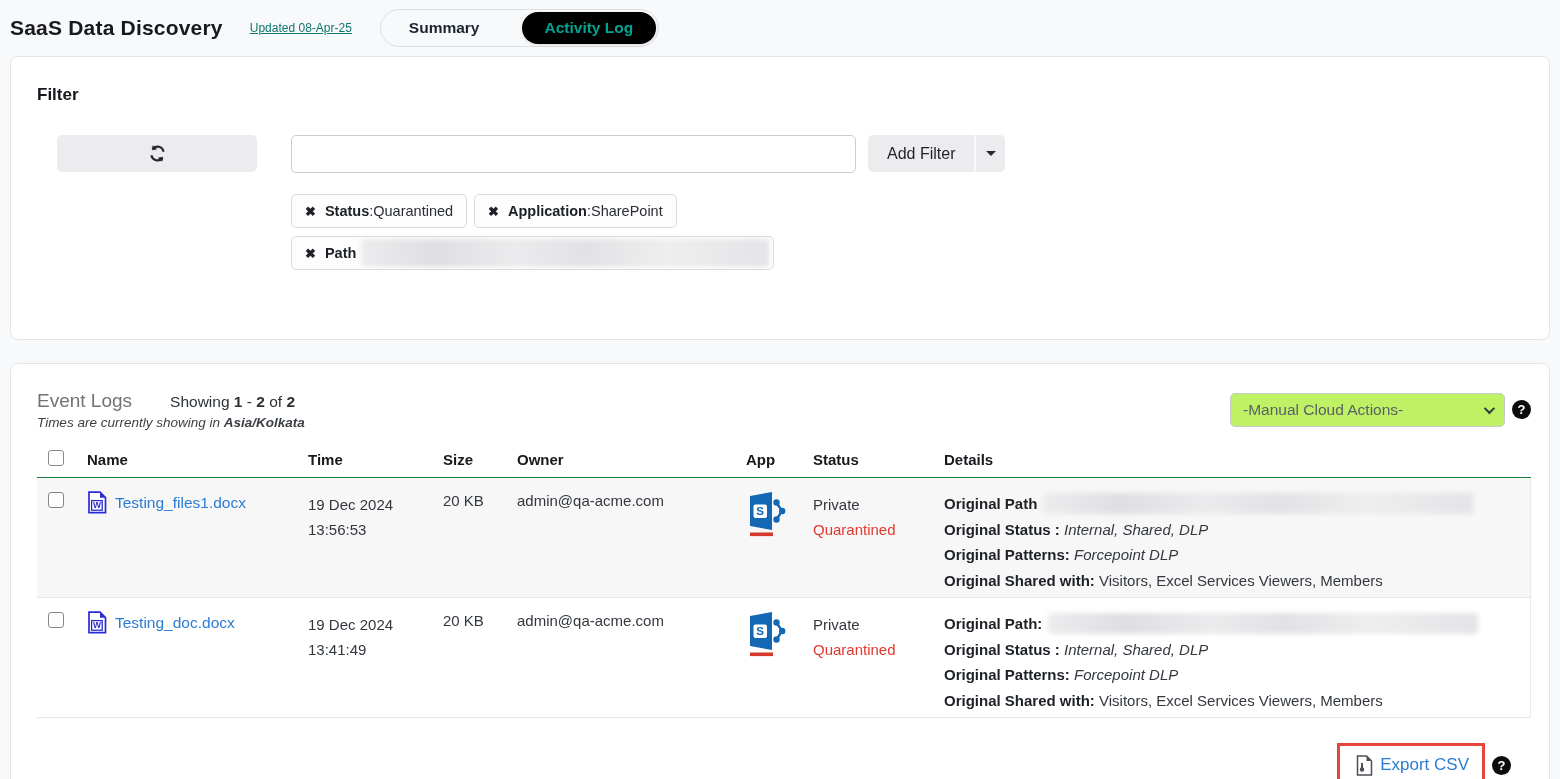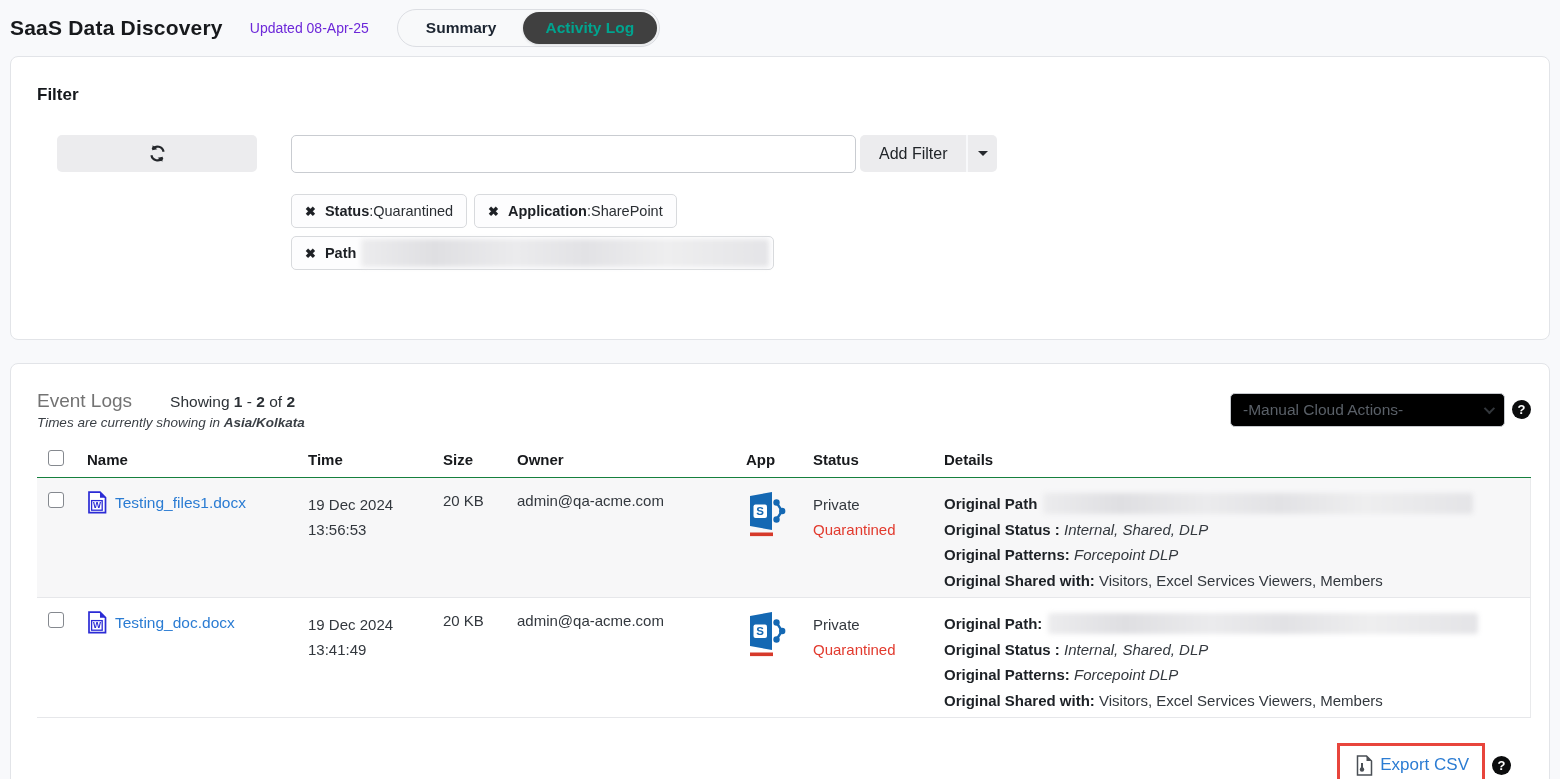--- a/index.html
+++ b/index.html
@@ -2,42 +2,42 @@
 <html><head>
 <meta charset="utf-8">
 <style>
   * { margin:0; padding:0; box-sizing:border-box; }
   html,body { width:1560px; height:779px; overflow:hidden;
     font-family:"Liberation Sans", sans-serif; background:#f8f9fb; color:#1f2328; }
 
   
   .topbar { height:56px; display:flex; align-items:center; padding-left:10px;text-align:center; }
   .page-title { font-size:21px; font-weight:bold; color:#17191c; letter-spacing:.2px; }
-  .updated { margin-left:27px; font-size:14px; color:#6d28d9; }
+  .updated { margin-left:27px; font-size:12px; color:#0f766e;text-decoration:underline; }
   .pill-toggle { margin-left:28px; display:flex; align-items:center; height:38px;
-    border:1px solid #dcdee3; background:#f8f9fa; border-radius:999px; padding:2px; }
+    border:1px solid #dcdee3; background:#f8f9fa; border-radius:999px; padding:2px;gap:16px; }
   .pill-tab { font-size:15.5px; font-weight:600; color:#1b2430; padding:0 26px; height:32px;
     display:flex; align-items:center; cursor:pointer; }
-  .pill-tab.active { background:#404040; color:#00a48f; border-radius:999px; padding:0 23px;
+  .pill-tab.active { background:#000000; color:#00a48f; border-radius:999px; padding:0 23px;
     box-shadow:0 1px 3px rgba(20,30,40,.14); }
 
   
   .card { background:#ffffff; border:1px solid #e2e4e8; border-radius:8px;
     margin:0 10px; position:relative; }
   .filter-card { height:284px; padding:28px 26px 16px 26px; }
   .logs-card { margin-top:23px; height:450px; padding:26px 20px 0 26px; }
 
   
   .filter-title { font-size:17px; font-weight:bold; color:#15181c; }
   .filter-row { display:flex; align-items:flex-start; margin-top:30px; }
   .refresh-btn { width:200px; height:37px; margin-left:20px; background:#ececee;
     border:none; border-radius:5px; display:flex; align-items:center; justify-content:center; cursor:pointer; }
   .search-input { margin-left:34px; width:565px; height:38px; border:1px solid #c9ccd1;
     border-radius:5px; font-size:15px; padding:0 12px; color:#222; background:#fff; }
-  .addfilter { margin-left:4px; display:flex; height:37px; }
+  .addfilter { margin-left:12px; display:flex; height:37px; }
   .addfilter .main { background:#ececee; border:none; border-radius:5px 0 0 5px; font-size:16px;
     color:#212529; padding:0 19px; cursor:pointer; font-family:inherit; }
   .addfilter .caret-seg { background:#ececee; border:none; border-left:2px solid #f8f9fb;
     border-radius:0 5px 5px 0; width:31px; display:flex; align-items:center; justify-content:center; cursor:pointer; }
   .caret { width:0; height:0; border-left:5px solid transparent; border-right:5px solid transparent;
     border-top:5.5px solid #26292d; }
 
   .chips { margin-left:254px; margin-top:21px; }
   .chip-row { display:flex; margin-bottom:8px; }
   .chip { display:flex; align-items:center; height:34px; background:#fdfdfe;
@@ -53,21 +53,21 @@
 
   
   .logs-head { display:flex; align-items:baseline; }
   .logs-title { font-size:19px; color:#737373; }
   .showing { margin-left:38px; font-size:15.5px; color:#2c3136; }
   .showing b { font-weight:bold; }
   .tz-note { font-size:13.5px; font-style:italic; color:#3a3f45; margin-top:3px; }
   .tz-note b { font-weight:bold; }
 
   .actions-select { position:absolute; top:29px; right:44px; width:275px; height:34px;
-    border:1px solid #c6c9ce; border-radius:5px; background:#000000; display:flex; align-items:center;
+    border:1px solid #c6c9ce; border-radius:5px; background:#bef264; display:flex; align-items:center;
     padding:0 12px; font-size:15.5px; color:#5a6068; cursor:pointer; }
   .actions-select .sel-chevron { margin-left:auto; width:8px; height:8px; border-right:2px solid #33373c;
     border-bottom:2px solid #33373c; transform:rotate(45deg) translateY(-2px); }
   .help-icon { width:19px; height:19px; border-radius:50%; background:#0b0c0d; color:#fff;
     font-size:13px; font-weight:bold; display:inline-flex; align-items:center; justify-content:center; cursor:pointer; flex:none; }
   .help-dd { position:absolute; top:36px; right:18px; }
 
   
   .table { margin-top:12px; width:1494px; }
   .trow { display:grid; grid-template-columns:50px 221px 135px 74px 229px 67px 131px 1fr; }

